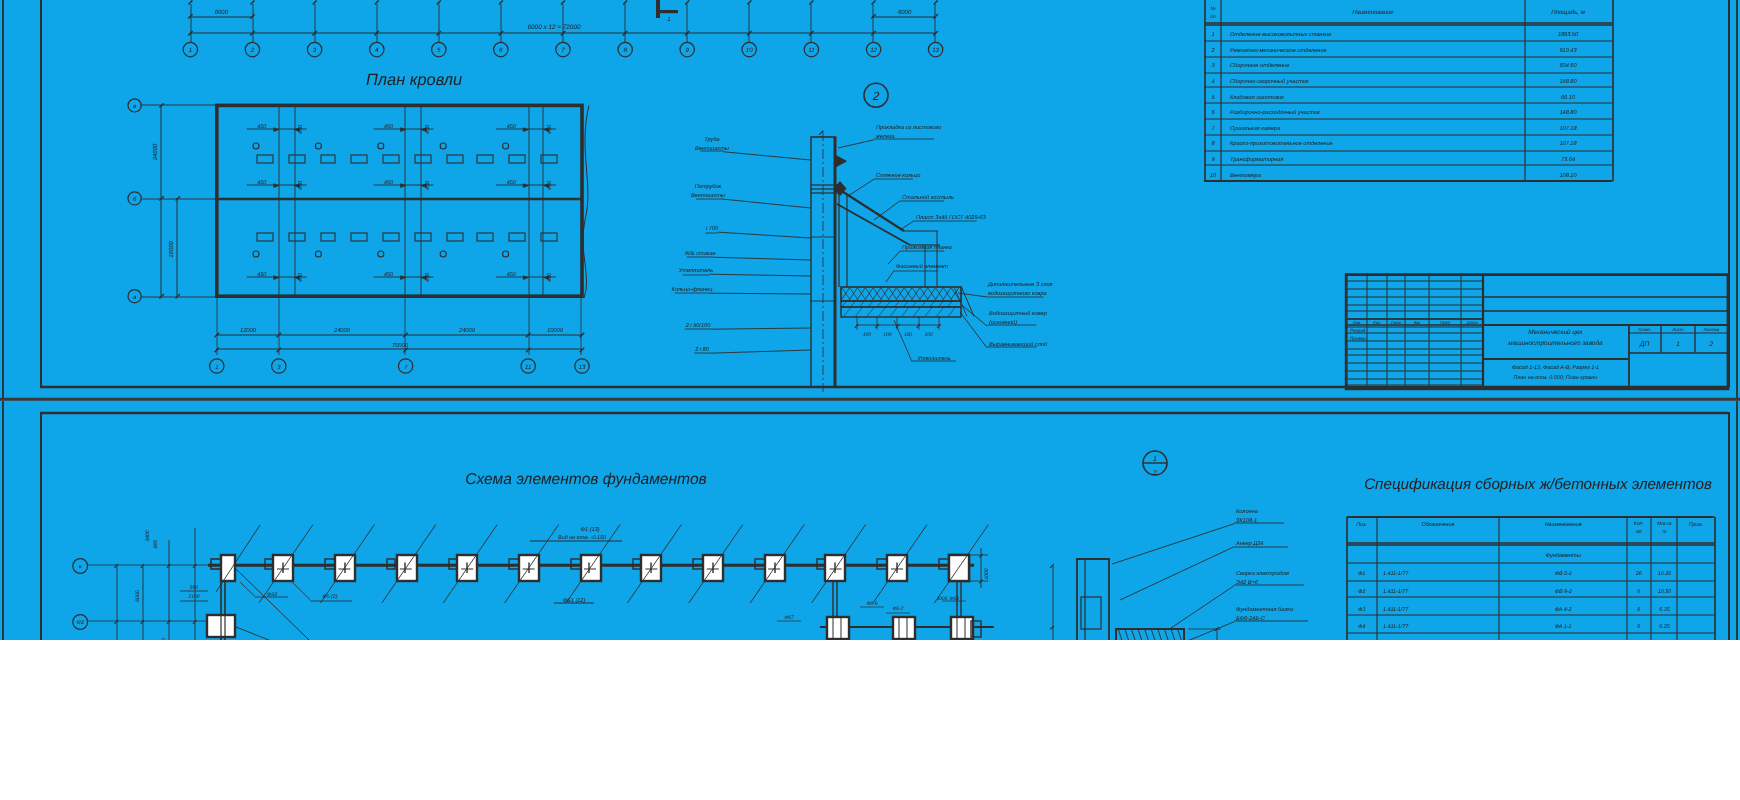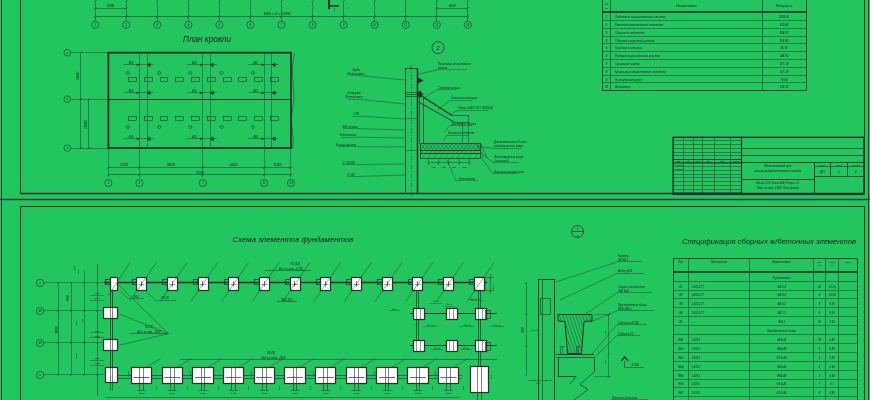--- a/index.html
+++ b/index.html
@@ -1,14 +1,14 @@
 <!DOCTYPE html>
 <html><head><meta charset="utf-8"><style>
 html,body{margin:0;padding:0;background:#ffffff;}
-#w{position:relative;width:870px;height:400px;background:#22c55e;overflow:hidden;}
+#w{position:relative;width:870px;height:320px;background:#0ea5e9;overflow:hidden;}
 svg{display:block}
 </style></head><body>
 <div id="w">
 <svg width="870" height="400" viewBox="0 0 870 400">
 <line x1="1.50" y1="0.00" x2="1.50" y2="199.00" stroke="#2e2e2e" stroke-width="0.9"></line>
 <line x1="868.50" y1="0.00" x2="868.50" y2="199.00" stroke="#2e2e2e" stroke-width="0.9"></line>
 <line x1="20.50" y1="0.00" x2="20.50" y2="193.50" stroke="#2e2e2e" stroke-width="1.0"></line>
 <line x1="864.50" y1="0.00" x2="864.50" y2="193.50" stroke="#2e2e2e" stroke-width="1.0"></line>
 <line x1="20.00" y1="193.50" x2="864.00" y2="193.50" stroke="#2e2e2e" stroke-width="1.3"></line>
 <line x1="0.00" y1="199.60" x2="870.00" y2="199.60" stroke="#3a3a3a" stroke-width="1.5"></line>

